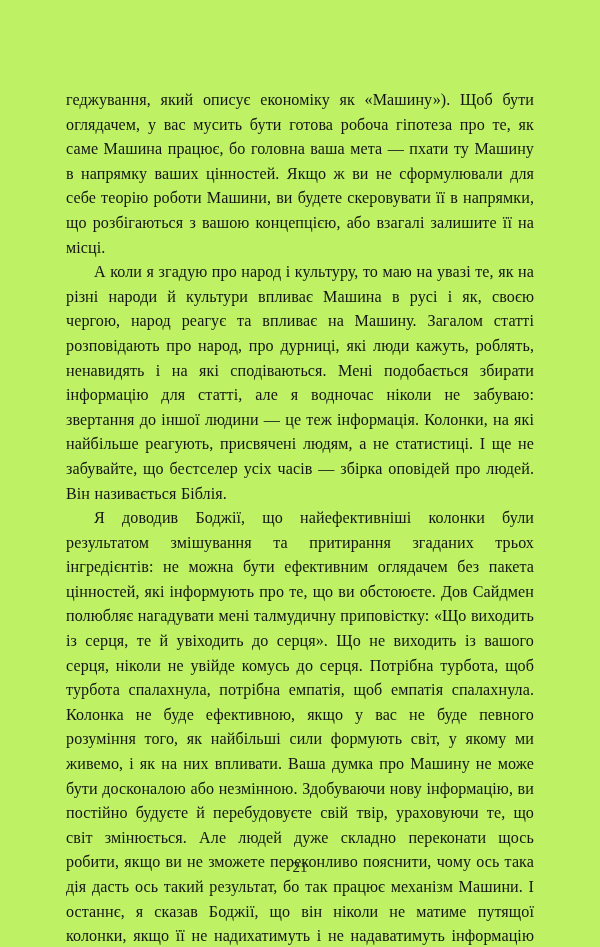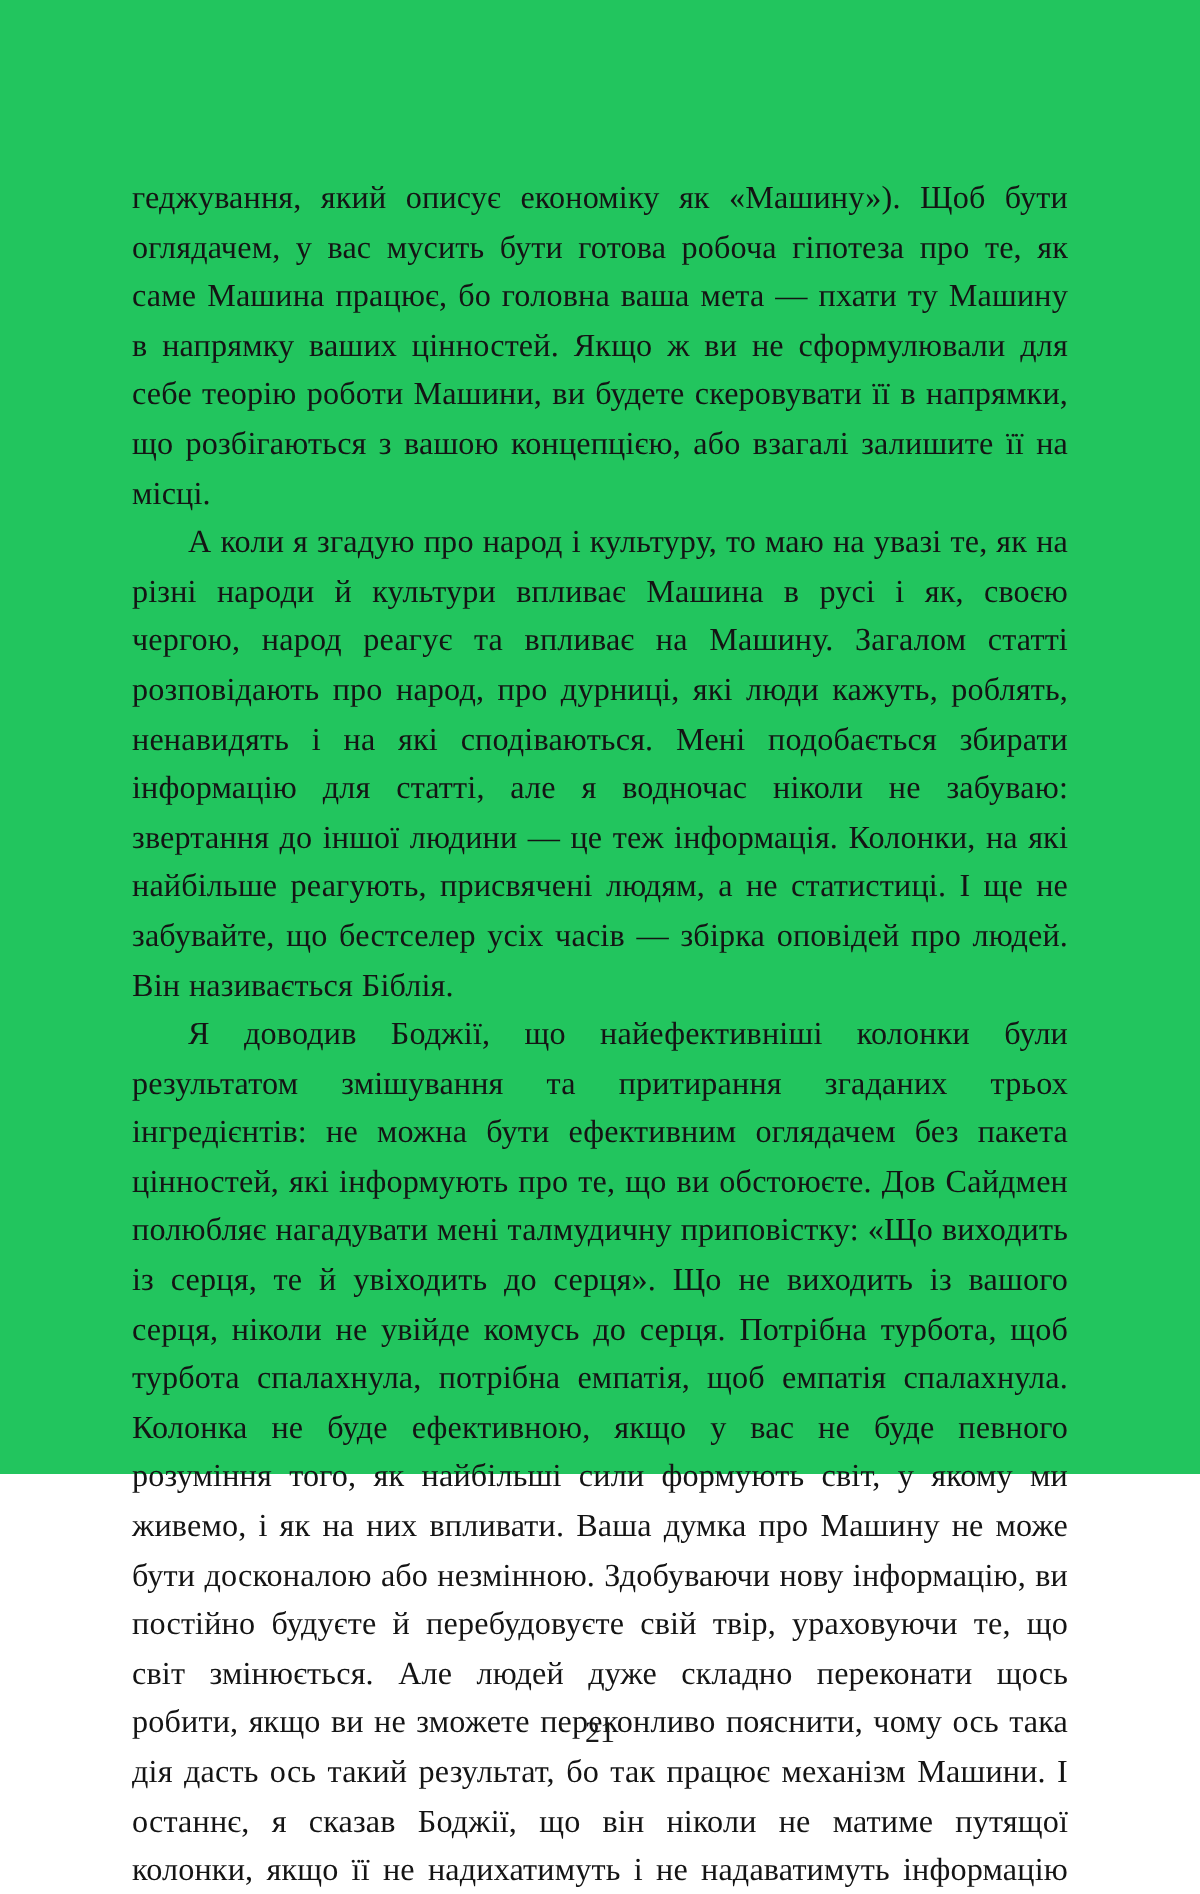--- a/index.html
+++ b/index.html
@@ -14,22 +14,22 @@
     color: #141414;
     overflow: hidden;
     position: relative;
   }
 
   .page {
     position: absolute;
     left: 0;
     top: 0;
     width: 600px;
-    height: 737px;
-    background: #22c55e;
+    height: 947px;
+    background: #bef264;
   }
 
   .text-block {
     position: absolute;
     left: 66px;
     top: 88px;
     width: 468px;
   }
 
   .para {

